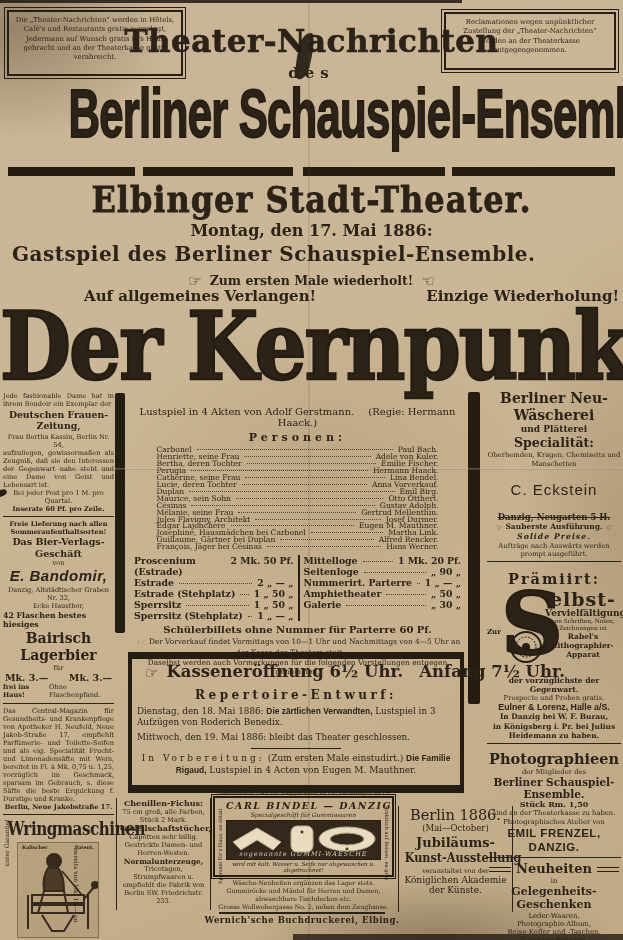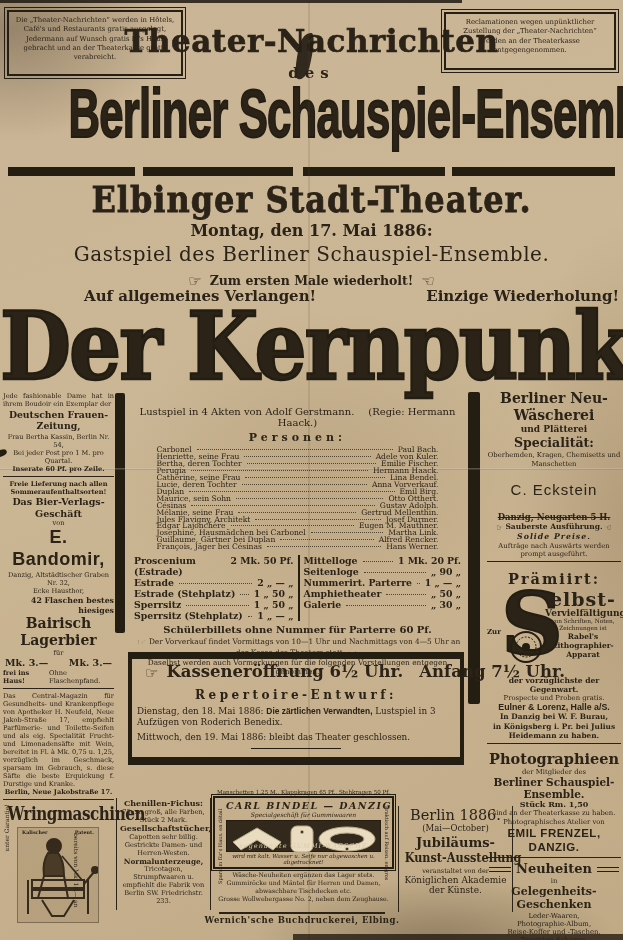--- a/index.html
+++ b/index.html
@@ -33,21 +33,21 @@
   .ensemble{left:0; right:0; top:74px; text-align:center; font-weight:bold; font-size:56px;
     font-family:"Liberation Sans","DejaVu Sans",sans-serif; letter-spacing:-1px;
     transform:scale(.78,1.22); transform-origin:50% 0; -webkit-text-stroke:1.5px #241d12; white-space:nowrap;}
 
   .rule-heavy{left:8px; right:8px; top:167px; height:9px;
     background:linear-gradient(90deg,#241d12 0 21%,transparent 21% 22.3%,#241d12 22.3% 47%,transparent 47% 48.6%,#241d12 48.6% 72%,transparent 72% 73.2%,#241d12 73.2% 100%);}
 
   .theater-name{left:0;right:0;top:180px;text-align:center;font-weight:bold;font-size:32px;
     letter-spacing:1px; -webkit-text-stroke:.7px #2b2318; transform:scale(1,1.08); transform-origin:50% 0;}
   .date-line{left:0;right:0;top:221px;text-align:center;font-weight:bold;font-size:16px;}
-  .gastspiel{left:0;right:0;top:242px;text-align:center;font-weight:normal;font-size:20px;letter-spacing:.5px;}
+  .gastspiel{left:12px;right:0;top:242px;font-weight:bold;font-size:20px;letter-spacing:.5px;}
   .repeat-note{left:0;right:0;top:272px;text-align:center;font-weight:bold;font-size:12.5px;}
   .hand{font-weight:normal;font-size:15px;vertical-align:-1px;padding:0 8px;}
   .tag-left{left:84px;top:287px;font-weight:bold;font-size:15px;}
   .tag-right{right:4px;top:287px;font-weight:bold;font-size:15px;}
 
   .play-title{left:0;right:0;top:292px;text-align:center;font-weight:bold;font-size:82px;
     letter-spacing:-2px; -webkit-text-stroke:2.2px #241d12; transform:scale(1,1.13);
     transform-origin:50% 0; white-space:nowrap;}
 
   
@@ -95,22 +95,22 @@
   
   .left-col{left:3px;top:392px;width:111px;font-size:6.6px;line-height:1.22;}
   .ad{margin-bottom:3px;}
   .ad-rule{height:1px;background:#2b2318;margin:3px 0;}
   .fz-name{font-weight:bold;font-size:9.3px;text-align:center;margin:1px 0;}
   .small-ctr{text-align:center;}
   .blot{position:relative;}
   .blot::after{content:"";position:absolute;left:-10px;top:1px;width:14px;height:7px;background:#241d12;
     border-radius:50% 40% 60% 50%;transform:rotate(-12deg);}
   .band-biz{font-weight:bold;font-size:9.5px;text-align:center;}
-  .band-name{font-weight:bold;font-size:18px;text-align:center;letter-spacing:.5px;}
-  .beer-offer{font-weight:bold;font-size:7.8px;text-align:right;margin-top:1px;}
+  .band-name{font-weight:bold;font-size:15px;text-align:center;letter-spacing:.5px;font-style:italic;}
+  .beer-offer{font-weight:bold;font-size:7.8px;text-align:left;margin-top:1px;}
   .beer-name{font-weight:bold;font-size:14px;text-align:center;}
   .price-pair{display:flex;justify-content:space-between;font-weight:bold;font-size:9.5px;padding:0 2px;}
   .frei-pair{display:flex;justify-content:space-between;font-size:6.6px;}
   .wring-title{font-weight:bold;font-size:16.5px;text-align:center;letter-spacing:-.5px;
     transform:scale(.92,1.15);transform-origin:50% 0;white-space:nowrap;margin-top:2px;}
   .wring-fig{position:relative;width:111px;height:96px;margin-top:4px;}
   .wring-img{position:absolute;left:14px;top:0;width:82px;height:96px;background:rgba(120,94,58,.18);
     border:1px solid rgba(43,35,24,.4);}
   .vert-l{position:absolute;left:0;top:46px;transform:rotate(-90deg);transform-origin:0 0;
     font-size:6px;white-space:nowrap;width:90px;text-align:center;}
@@ -157,21 +157,21 @@
     padding:1px 3px;font-size:6.6px;line-height:1.2;text-align:center;height:112px;}
   .pein-b{font-weight:bold;font-size:8px;}
   .pein-name{font-size:16px;font-weight:bold;margin-top:1px;}
 
   .bindel-wrap{left:213px;top:789px;width:181px;font-size:6px;text-align:center;}
   .bindel-sizes{font-size:5.6px;}
   .bindel-box{position:relative;border:2px solid #241d12;outline:1px solid #241d12;outline-offset:1px;
     margin-top:1px;padding:2px 11px;}
   .bindel-head{font-style:italic;font-size:9.5px;font-weight:bold;letter-spacing:1.5px;white-space:nowrap;}
   .bindel-sub{font-style:italic;font-size:6px;}
-  .bindel-panel{position:relative;margin-top:2px;height:32px;background:#32291c;border:1px solid #241d12;}
+  .bindel-panel{position:relative;margin-top:2px;height:40px;background:#32291c;border:1px solid #241d12;}
   .panel-caption{position:absolute;left:0;right:0;bottom:1px;color:#d8cbae;font-style:italic;
     font-size:6.5px;letter-spacing:1px;}
   .bindel-wash{font-style:italic;font-size:5.6px;margin-top:1px;}
   .bindel-vl{position:absolute;left:2px;top:86px;transform:rotate(-90deg);transform-origin:0 0;
     font-size:5px;white-space:nowrap;}
   .bindel-vr{position:absolute;right:-72px;top:8px;transform:rotate(90deg);transform-origin:0 0;
     font-size:5px;white-space:nowrap;}
   .bindel-below{font-size:6.2px;line-height:1.3;margin-top:2px;}
 
   .berlin-col{left:398px;top:806px;width:115px;border-left:1.5px solid #2b2318;border-right:1.5px solid #2b2318;
@@ -395,27 +395,34 @@
       <span class="hand">☞</span><span>Kasseneröffnung 6½ Uhr.</span><span class="gap"></span><span>Anfang 7½ Uhr.</span>
     </div>
     <div class="repertoire-head">Repertoire-Entwurf:</div>
     <div class="rep-line">
       <span>Dienstag, den 18. Mai 1886:</span>
       <span class="rep-title">Die zärtlichen Verwandten,</span>
       <span>Lustspiel in 3 Aufzügen von Roderich Benedix.</span>
     </div>
     <div class="rep-line">Mittwoch, den 19. Mai 1886: bleibt das Theater geschlossen.</div>
     <div class="short-rule"></div>
+    <div class="vorbereitung">
+      <span class="vorb-label">In Vorbereitung:</span>
+      <span>(Zum ersten Male einstudirt.)</span>
+      <span class="rep-title">Die Familie Rigaud,</span>
+      <span>Lustspiel in 4 Acten von Eugen M. Mauthner.</span>
+    </div>
   </div>
 
   <div class="abs left-col">
     <div class="ad">
       <div class="jst">Jede fashionable Dame hat in ihrem Boudoir ein Exemplar der</div>
       <div class="fz-name">Deutschen Frauen-Zeitung,</div>
       <div class="small-ctr">Frau Bertha Kassin, Berlin Nr. 54,</div>
+      <div class="jst">aufzuliegen, gewissermaßen als Zeugniß, daß sie den Interessen der Gegenwart nahe steht und eine Dame von Geist und Lebensart ist.</div>
       <div class="small-ctr blot">Bei jeder Post pro 1 M. pro Quartal.</div>
       <div class="small-ctr" style="font-weight:bold">Inserate 60 Pf. pro Zeile.</div>
     </div>
     <div class="ad-rule"></div>
     <div class="ad">
       <div class="small-ctr" style="font-weight:bold">Freie Lieferung nach allen Sommeraufenthaltsorten!</div>
       <div class="band-biz">Das Bier-Verlags-Geschäft</div>
       <div class="small-ctr">von</div>
       <div class="band-name sans">E. Bandomir,</div>
       <div class="small-ctr">Danzig, Altstädtischer Graben Nr. 32,</div>

